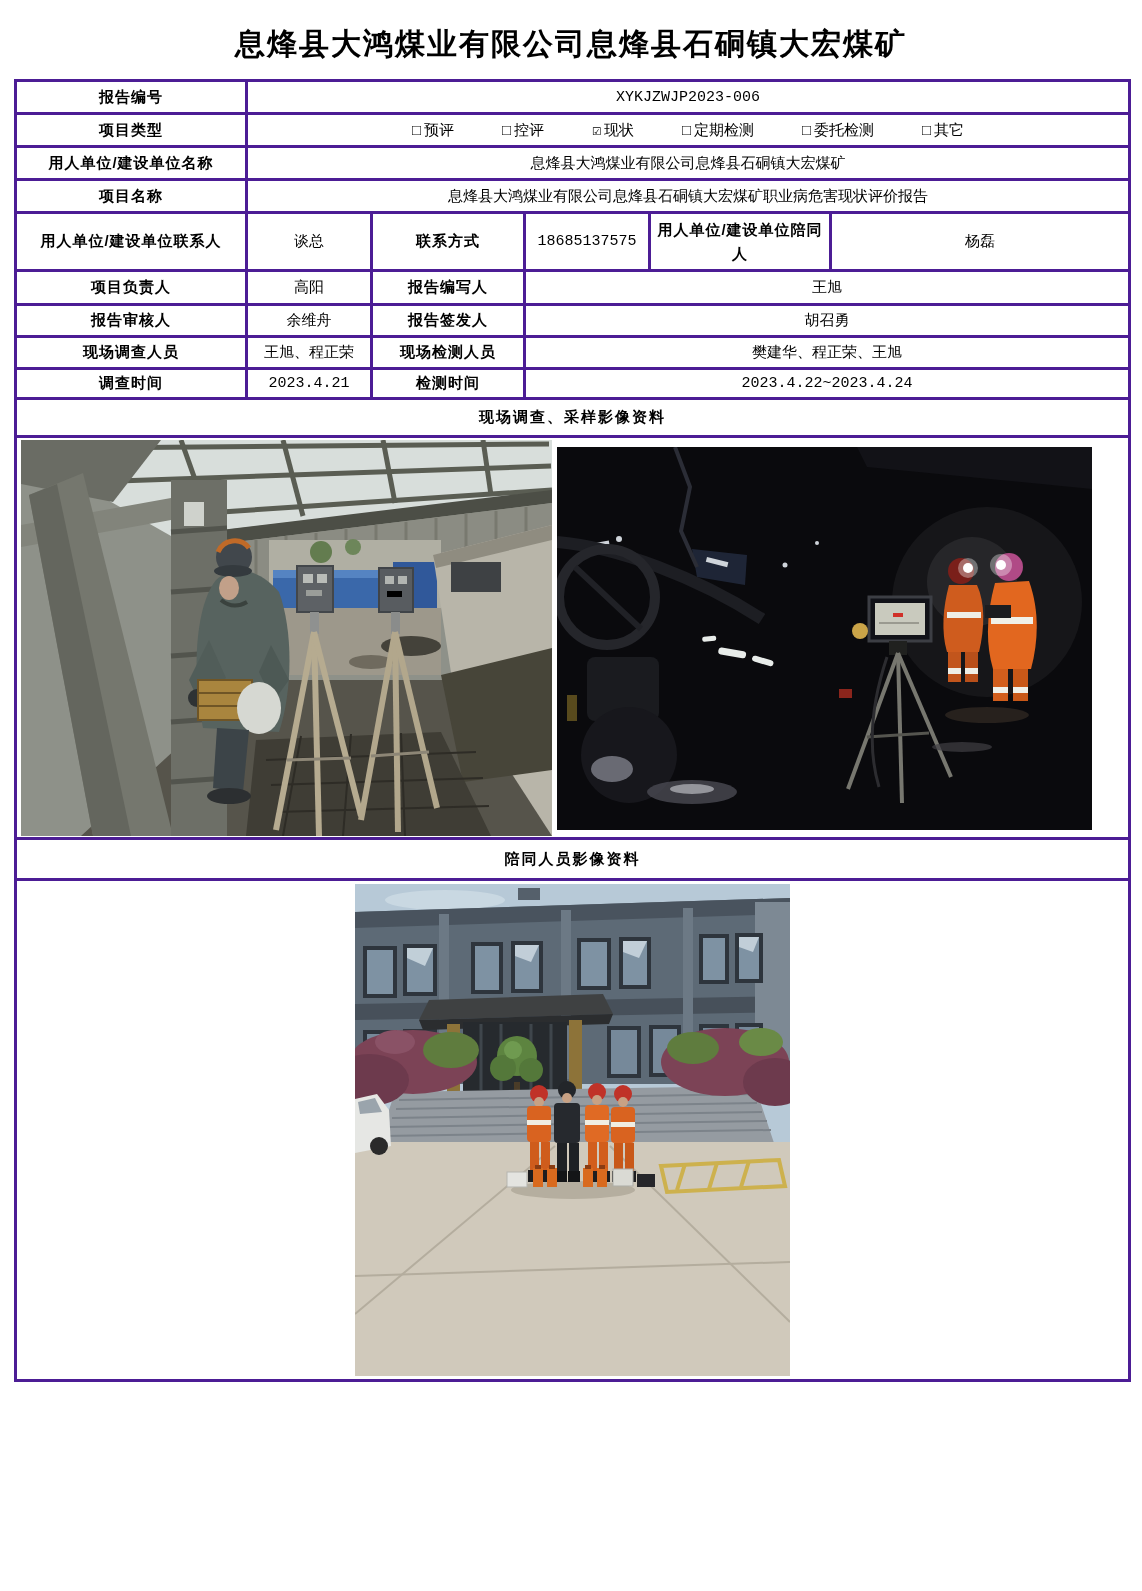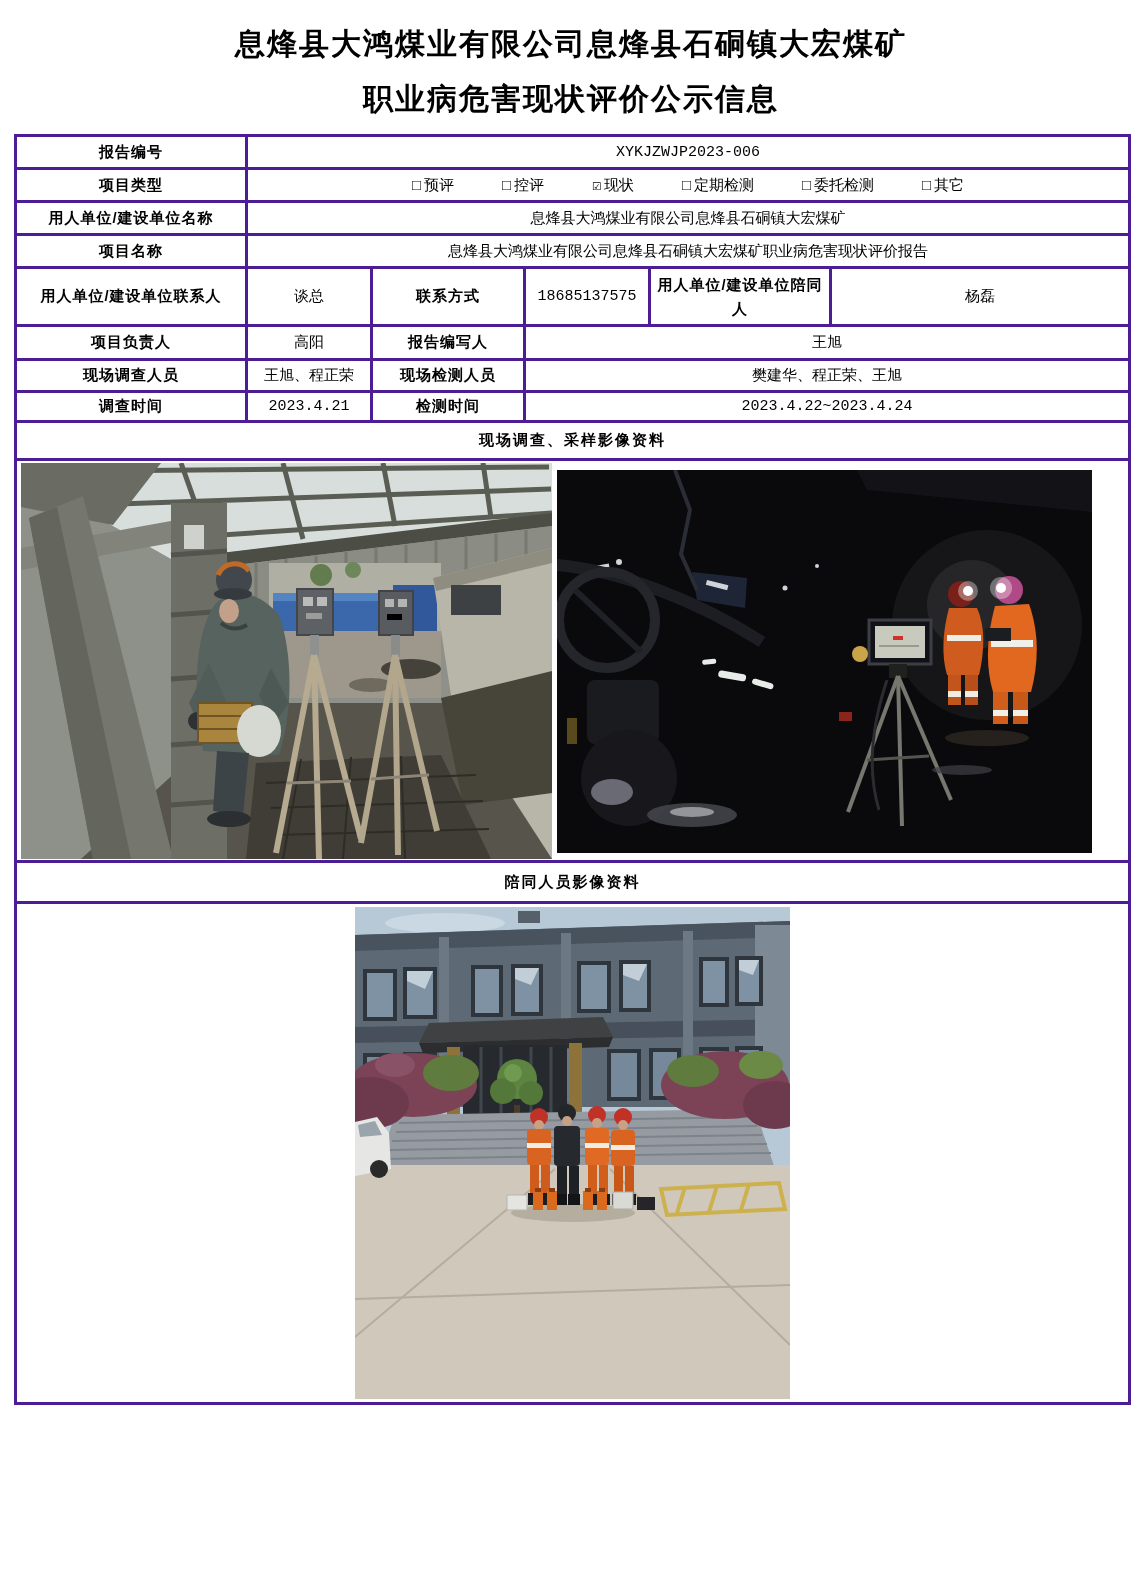--- a/index.html
+++ b/index.html
@@ -22,21 +22,20 @@
   .companion{line-height:1.55;margin-left:36px;}
   .cbx{margin:0 24px;white-space:nowrap;}
   .cbx .g{margin-right:3px;}
   svg{display:block;}
 </style>
 </head>
 <body>
 
 <div class="doc-title">
   <div class="t-line">息烽县大鸿煤业有限公司息烽县石硐镇大宏煤矿</div>
-  <div class="t-line">职业病危害现状评价公示信息</div>
 </div>
 
 <table class="info">
   <colgroup>
     <col style="width:231px">
       <col style="width:125px">
       <col style="width:153px">
     <col style="width:125px">
       <col style="width:181px">
       <col style="width:299px">
@@ -66,20 +65,26 @@
     <td class="lbl">联系方式</td>
     <td class="val">18685137575</td>
     <td class="lbl companion">用人单位/建设单位陪同人</td>
     <td class="val">杨磊</td>
   </tr>
   <tr class="r-mid">
     <td class="lbl">项目负责人</td>
     <td class="val">高阳</td>
     <td class="lbl">报告编写人</td>
     <td class="val" colspan="3">王旭</td>
+  </tr>
+  <tr class="r-std2">
+    <td class="lbl">报告审核人</td>
+    <td class="val">余维舟</td>
+    <td class="lbl">报告签发人</td>
+    <td class="val" colspan="3">胡召勇</td>
   </tr>
   <tr class="r-std2">
     <td class="lbl">现场调查人员</td>
     <td class="val">王旭、程正荣</td>
     <td class="lbl">现场检测人员</td>
     <td class="val" colspan="3">樊建华、程正荣、王旭</td>
   </tr>
   <tr class="r-time">
     <td class="lbl">调查时间</td>
     <td class="val">2023.4.21</td>

